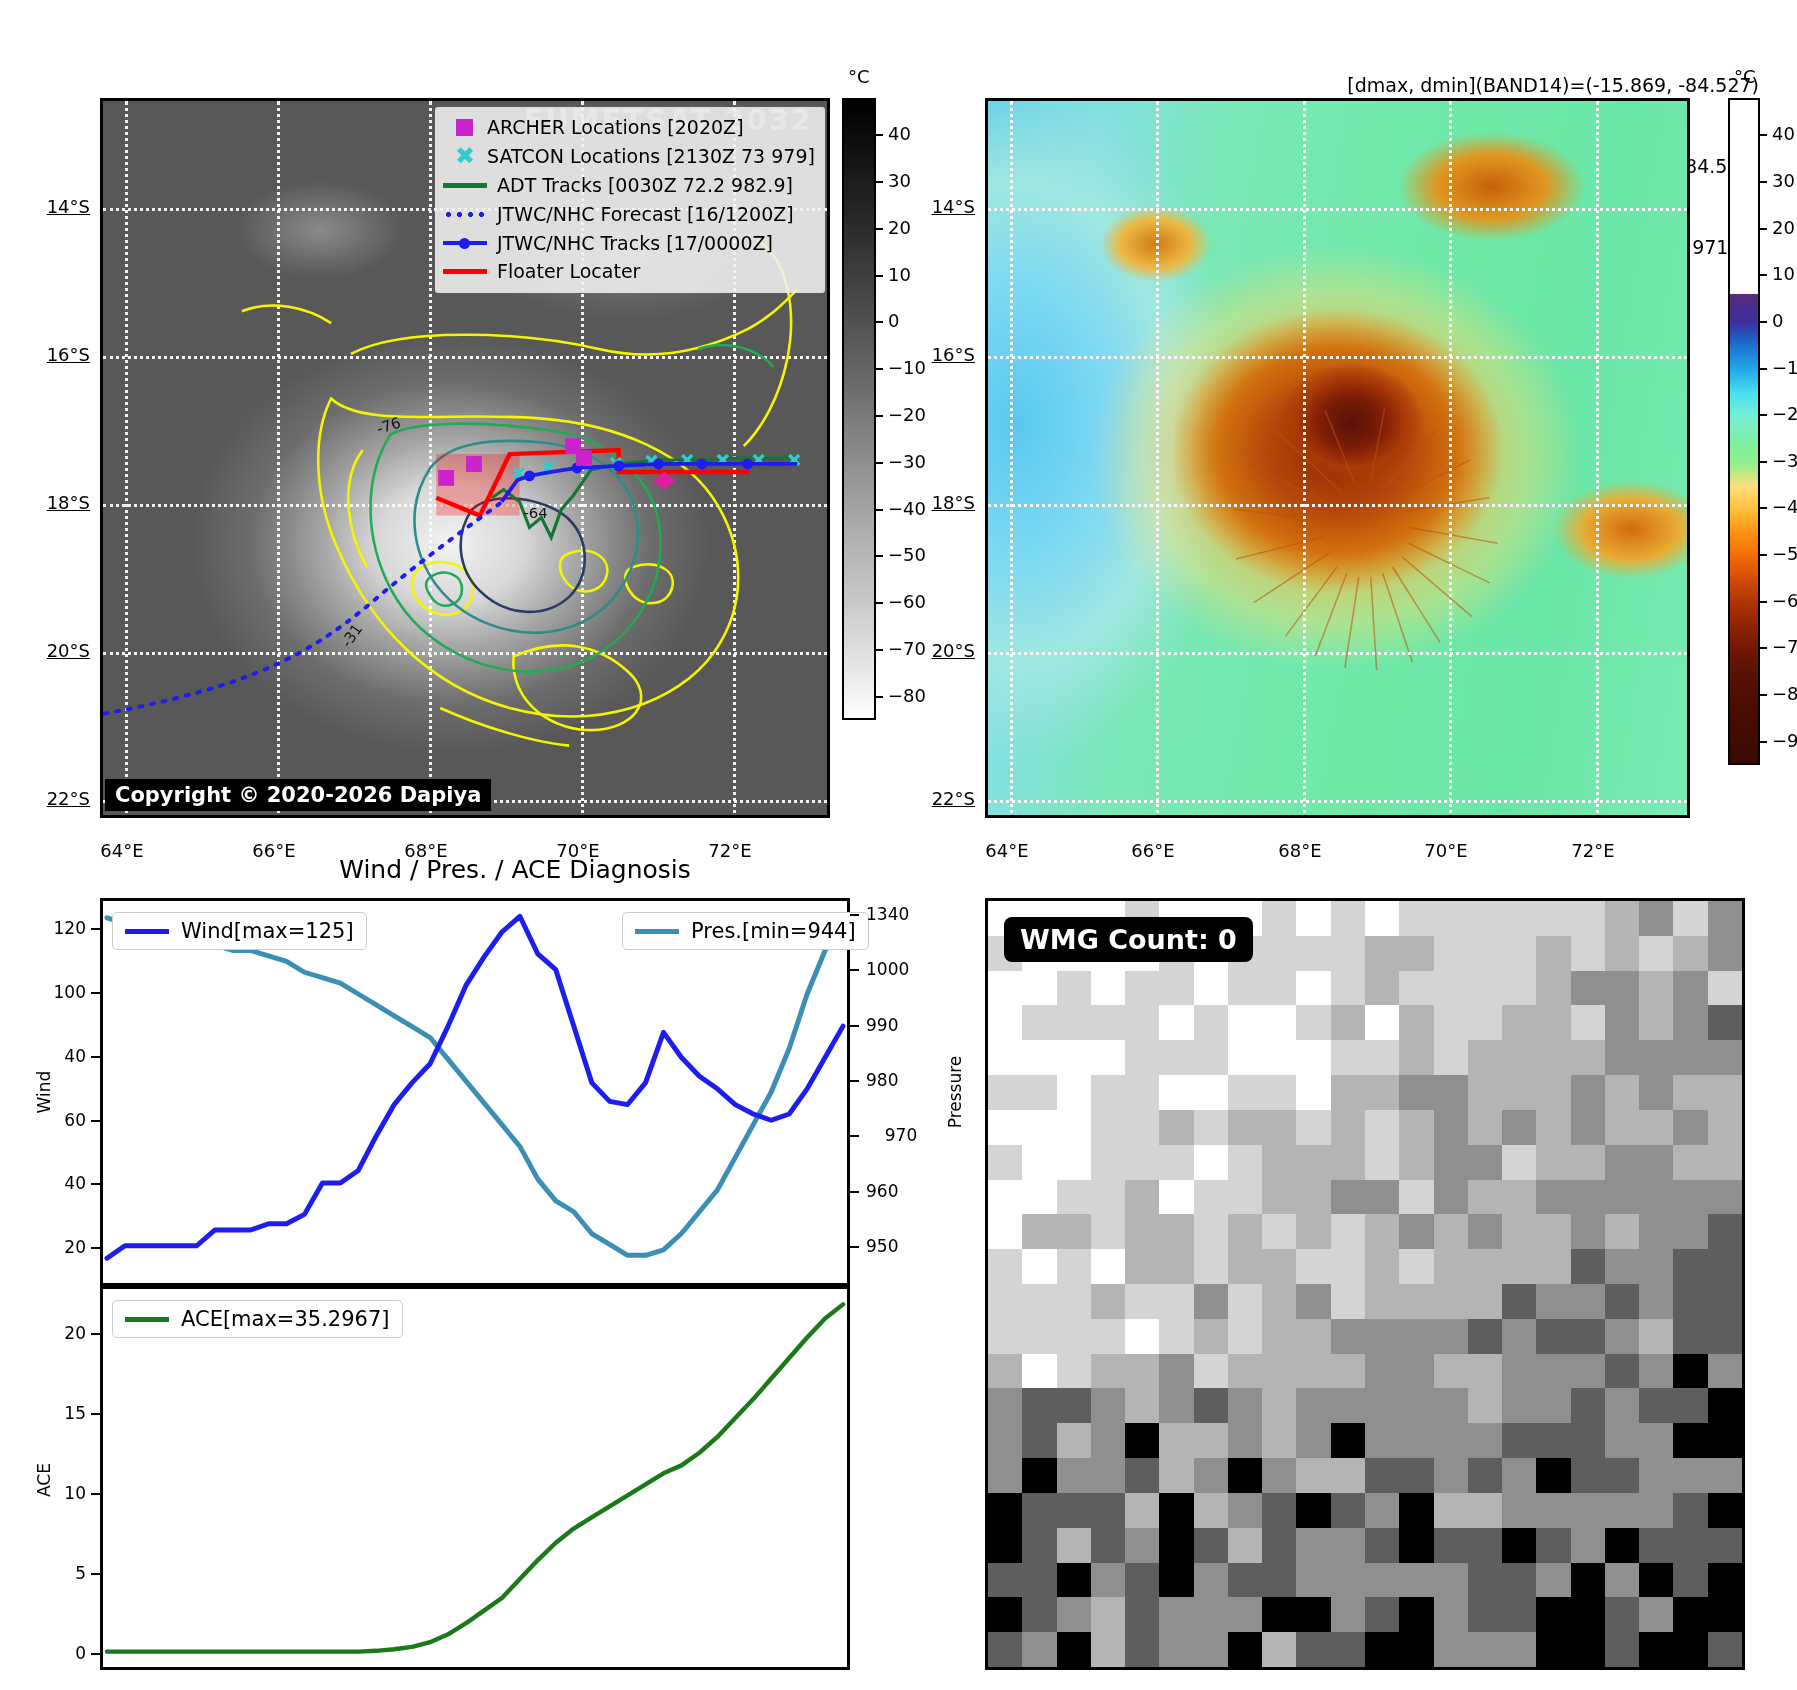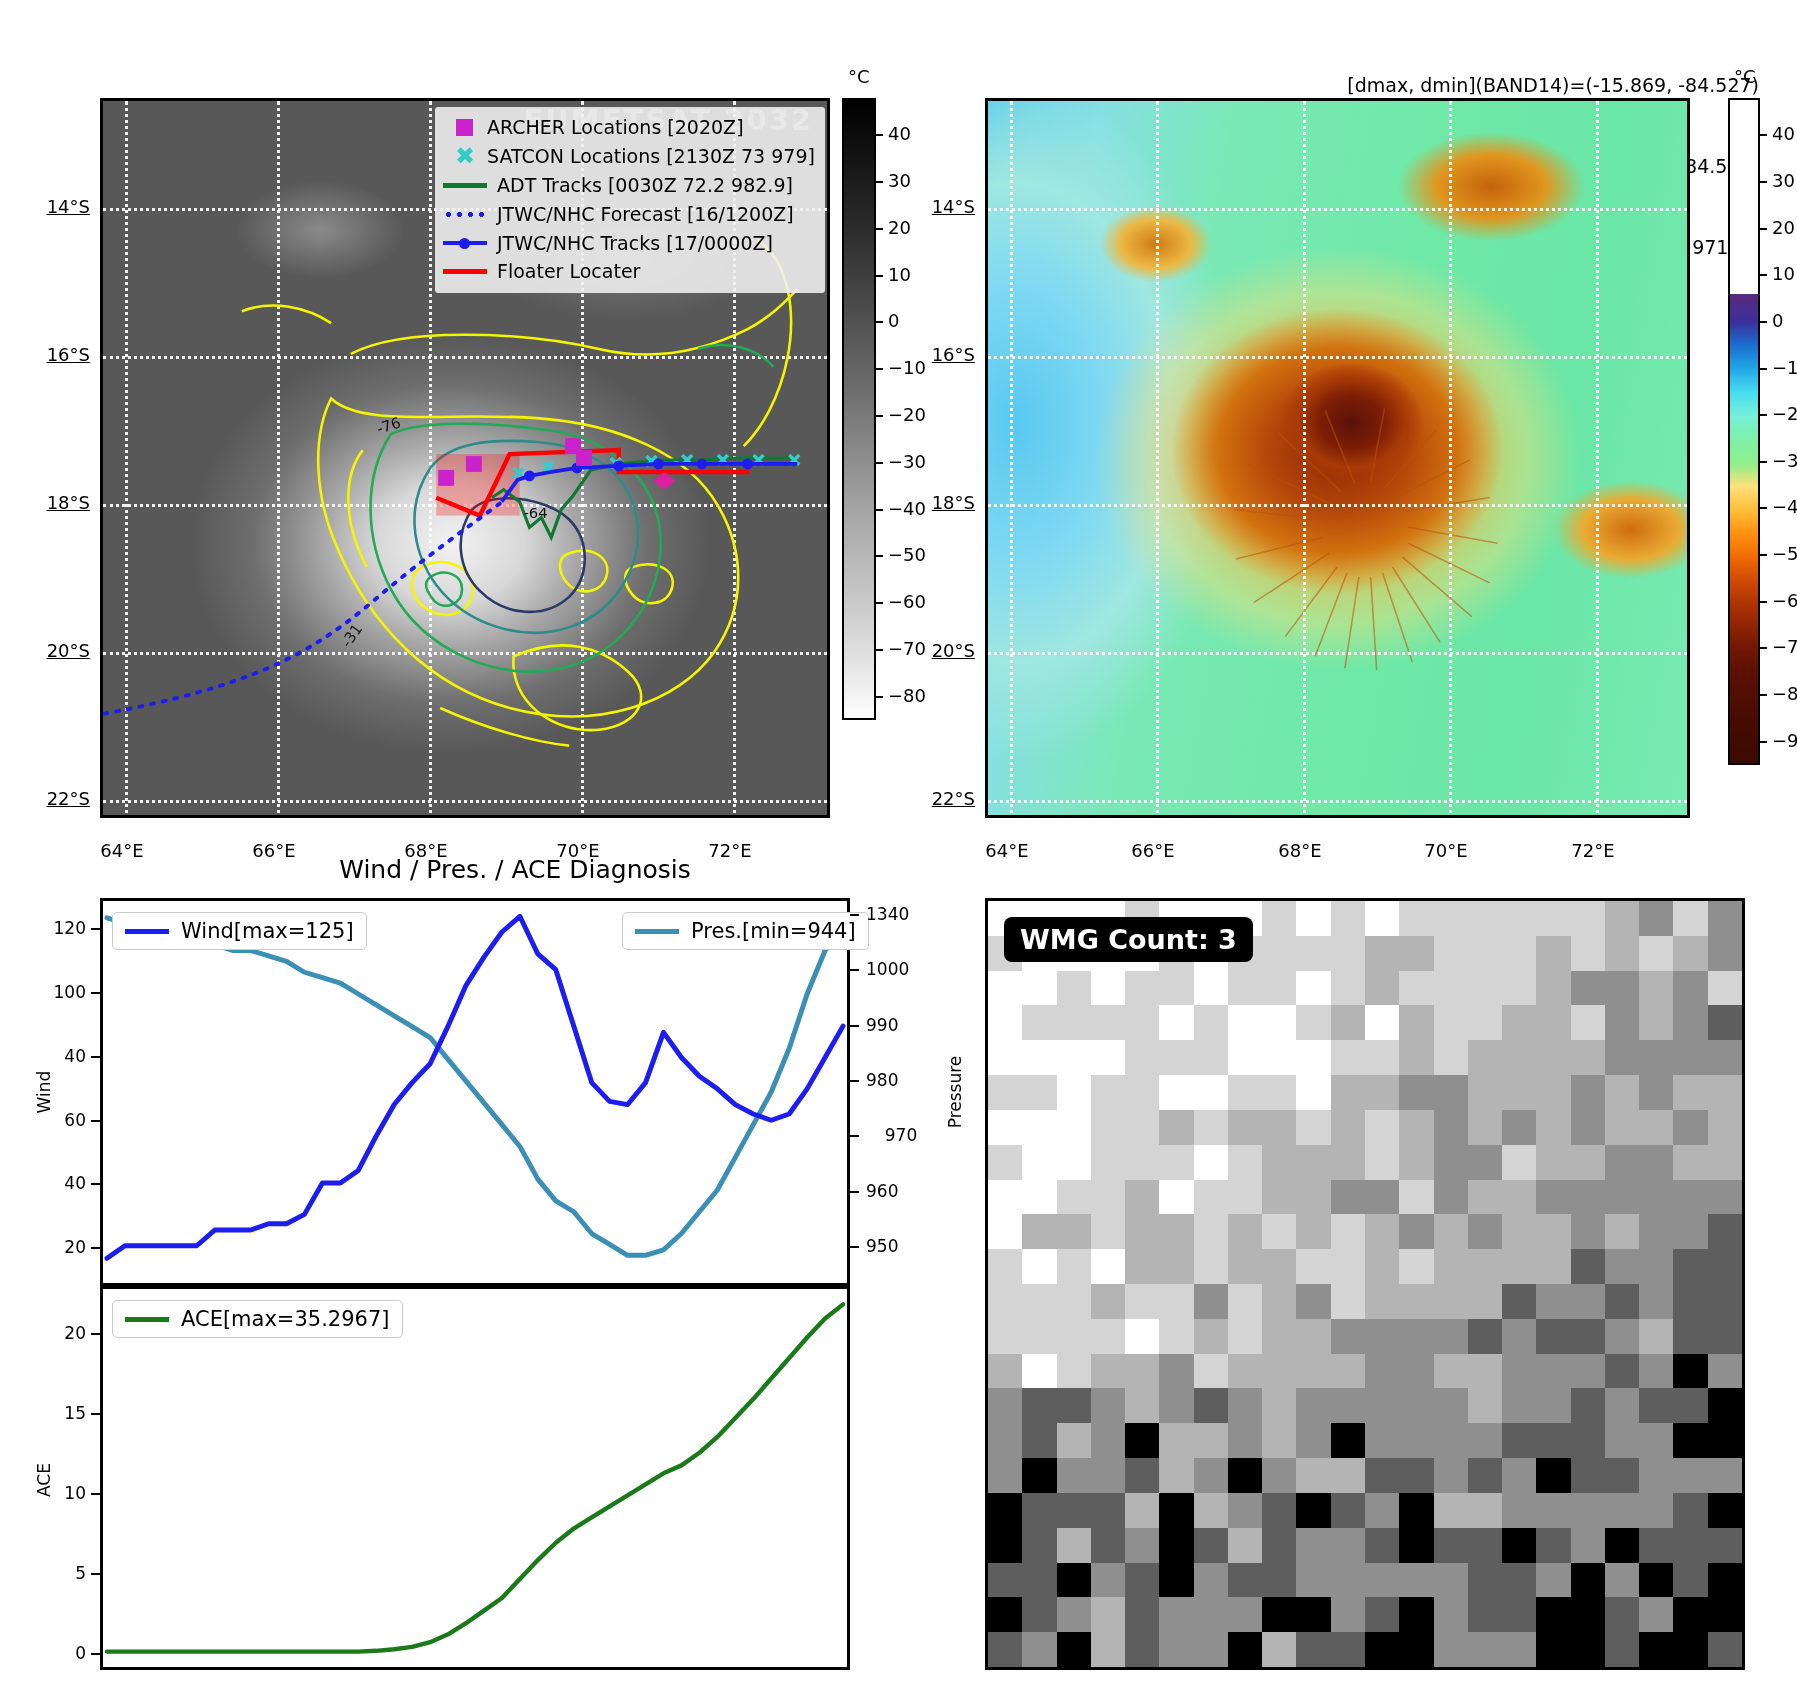--- a/index.html
+++ b/index.html
@@ -218,20 +218,21 @@
           <b></b>
         </span>
       <span>JTWC/NHC Tracks [17/0000Z]</span>
     </div>
     <div style="display:flex;align-items:center;gap:0;">
       <span class="lg-line" style="background:#ff0000;margin-right:10px;"></span>
       <span>Floater Locater</span>
     </div>
   </div>
 
+  <div id="copyright" style="left:2px;bottom:4px;">Copyright © 2020-2026 Dapiya</div>
 </div>
 
 <div class="axlab y" style="left:18px;top:196px;width:72px;">14°S</div>
 <div class="axlab y" style="left:18px;top:344px;width:72px;">16°S</div>
 <div class="axlab y" style="left:18px;top:492px;width:72px;">18°S</div>
 <div class="axlab y" style="left:18px;top:640px;width:72px;">20°S</div>
 <div class="axlab y" style="left:18px;top:788px;width:72px;">22°S</div>
 
 <div class="axlab x" style="left:82px;top:840px;width:80px;">64°E</div>
 <div class="axlab x" style="left:234px;top:840px;width:80px;">66°E</div>
@@ -921,14 +922,14 @@
       <div style="background: rgb(143, 143, 143);"></div>
       <div style="background: rgb(143, 143, 143);"></div>
       <div style="background: rgb(143, 143, 143);"></div>
       <div style="background: rgb(0, 0, 0);"></div>
       <div style="background: rgb(0, 0, 0);"></div>
       <div style="background: rgb(94, 94, 94);"></div>
       <div style="background: rgb(0, 0, 0);"></div>
       <div style="background: rgb(0, 0, 0);"></div>
       <div style="background: rgb(94, 94, 94);"></div>
     </div>
-  <div id="wmg-badge" style="left:16px;top:16px;">WMG Count: 3</div>
+  <div id="wmg-badge" style="left:16px;top:16px;">WMG Count: 0</div>
 </div>
 
 </body></html>

